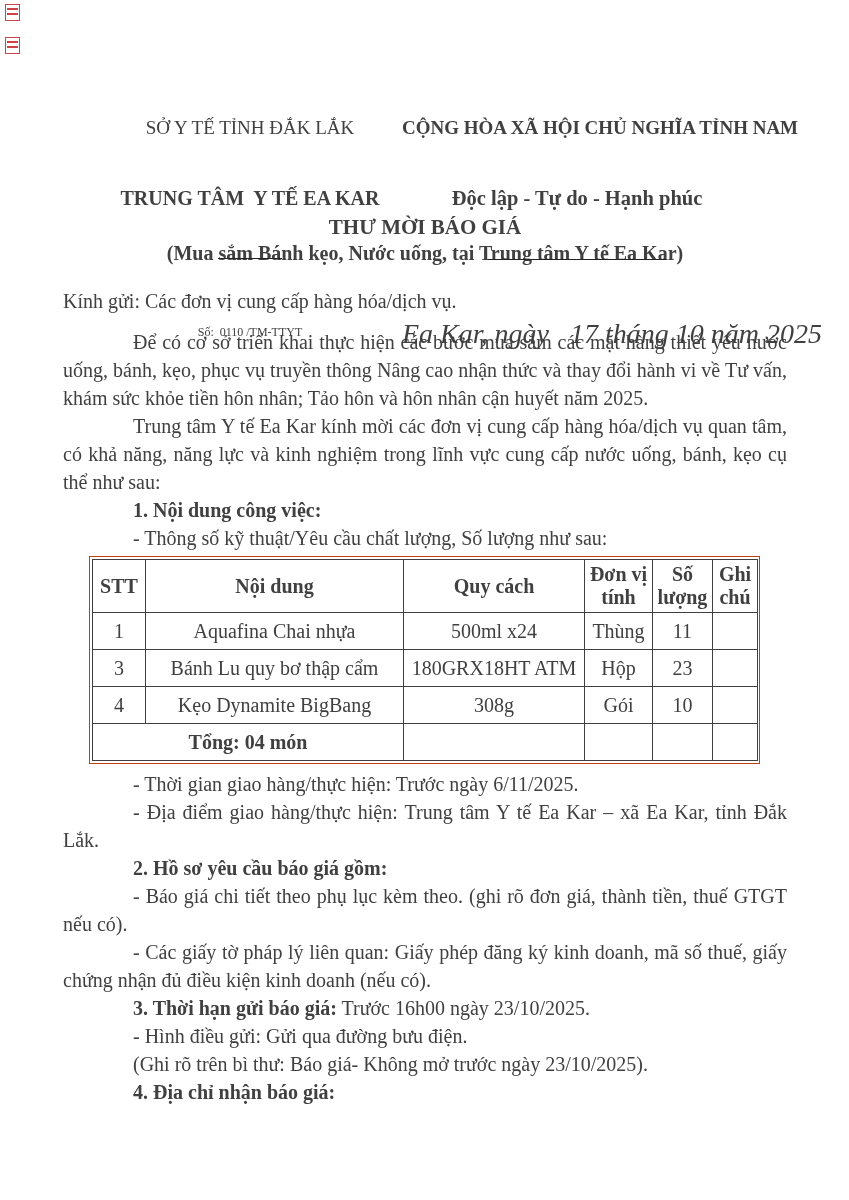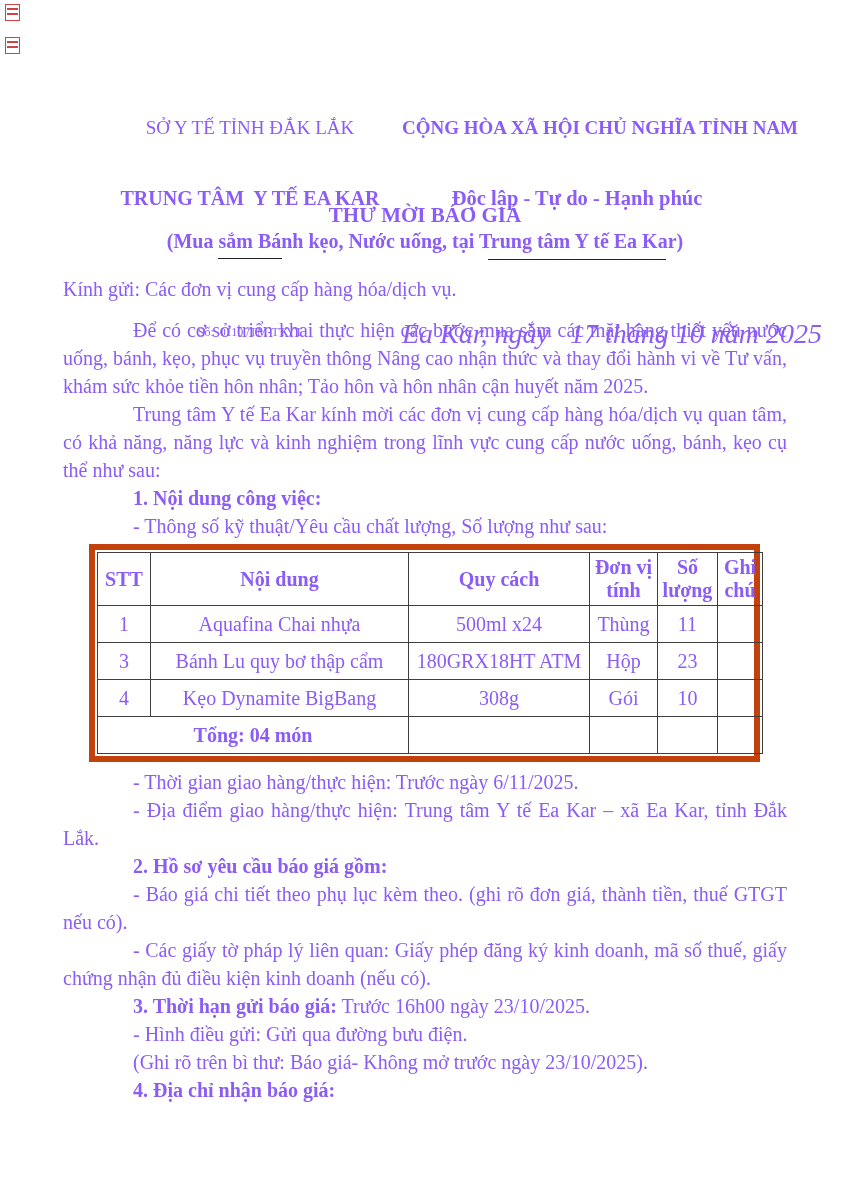--- a/index.html
+++ b/index.html
@@ -1,21 +1,21 @@
 <!DOCTYPE html>
 <html lang="vi"><head>
 <meta charset="utf-8">
 <style>
   html,body { margin:0; padding:0; background:#ffffff; }
   .page {
     position:relative;
     width:849px; height:1200px;
     background:#ffffff;
     font-family:"Liberation Serif","DejaVu Serif",serif;
-    color:#8b5cf6;
+    color:#404040;
     font-size:20px;
     overflow:hidden;
   }
   .content { padding:70px 62px 0 63px; }
 
   
   .corner-marks { position:absolute; left:5px; top:4px; }
   .red-mark {
     width:13px; height:15px; margin-bottom:16px;
     border:1.6px solid #c93030; position:relative; opacity:.9;
@@ -33,37 +33,37 @@
   .hdr-line1-left  { font-size:19px; line-height:24px; }
   .hdr-line2-left  { font-weight:bold; font-size:20px; line-height:24px; }
   .hdr-line1-right { font-weight:bold; font-size:19px; line-height:24px; }
   .hdr-line2-right { font-weight:bold; font-size:20.5px; line-height:25px; }
   .rule-short { width:64px;  height:0; border-top:1.8px solid #222; margin:2px auto 0; }
   .rule-long  { width:178px; height:0; border-top:1.8px solid #222; margin:2px auto 0; }
   .doc-number { margin-top:15px; font-size:12px; line-height:24px; }
   .place-date { margin-top:16px; font-style:italic; font-size:28px; line-height:24px; }
 
   
-  .title-block { text-align:center; margin-top:34px; }
+  .title-block { text-align:center; margin-top:46px; }
   .title-main { font-weight:bold; font-size:21px; line-height:26px; }
   .title-sub  { font-weight:bold; font-size:20px; line-height:26px;text-align:center; }
   .salutation { text-align:left; margin-top:24px; line-height:22px; }
 
   
   p.para {
     margin:0; text-align:justify; text-indent:70px; line-height:28px;
   }
   p.first-para { margin-top:16px; }
   .bold { font-weight:bold; }
 
   
   .tbl-wrap {
     box-sizing:border-box;
     width:671px; margin:4px 0 6px 26px;
-    border:6px solid #c2410c; padding:2px;
+    border:1px solid #c2410c; padding:2px;
   }
   table.quote { border-collapse:collapse; width:100%; table-layout:fixed; }
   table.quote th, table.quote td {
     border:1px solid #3f3f3f; text-align:center; vertical-align:middle;
     overflow:hidden;
   }
   table.quote th { font-weight:bold; font-size:20px; line-height:23px; padding:3px 1px; }
   table.quote td { font-size:20px; line-height:22px; padding:7px 2px; }
   td.cell-left { text-align:left; padding-left:10px; }
   td.total-cell { font-weight:bold; line-height:24px; }

